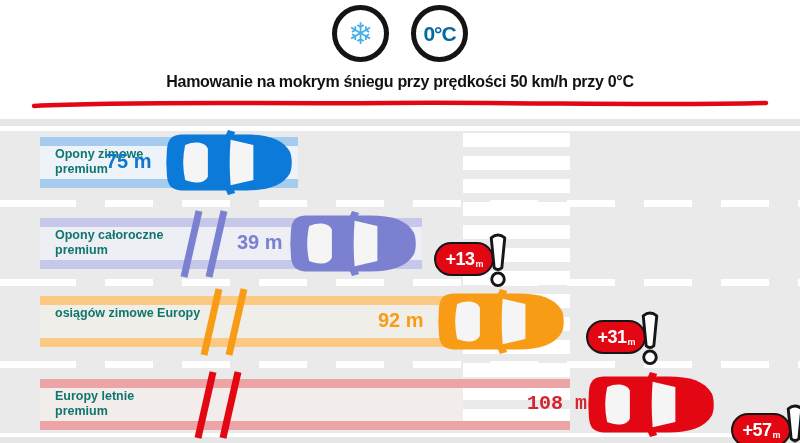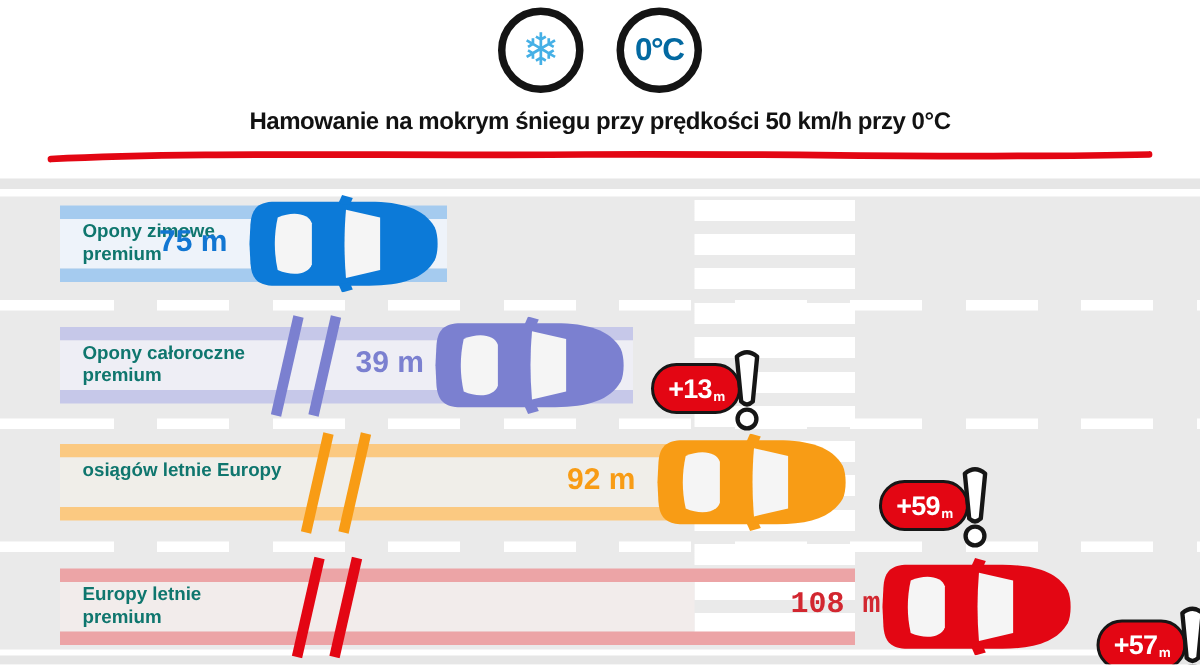--- a/index.html
+++ b/index.html
@@ -149,32 +149,32 @@
           <use href="#excl-mark"></use>
         </svg>
     </div>
   </div>
 
   <div class="row row-3" style="--car: #f89c15; --stripe: #fbc981; --interior: #f0eee9; --accent: #f89c15; --badge-bg: #e30613; --badge-text: #ffffff; --badge-outline: #161616;">
     <div class="stripe top"></div>
     <div class="interior"></div>
     <div class="stripe bottom"></div>
     <div class="lane-label">
-      <div>osiągów letnie Europy</div>
+      <div>osiągów zimowe Europy</div>
     </div>
     <svg class="skid">
         <use href="#skid-marks"></use>
       </svg>
     <div class="distance">92 m</div>
     <svg class="car">
         <use href="#car-top"></use>
       </svg>
     <div class="badge">
       <div class="pill">
-        <span class="val">+59</span>
+        <span class="val">+31</span>
         <span class="unit">m</span>
       </div>
       <svg class="excl">
           <use href="#excl-mark"></use>
         </svg>
     </div>
   </div>
 
   <div class="row row-4" style="--car: #e30613; --stripe: #eca4a6; --interior: #f2eceb; --accent: #d22730; --badge-bg: #e30613; --badge-text: #ffffff; --badge-outline: #161616;">
     <div class="stripe top"></div>

